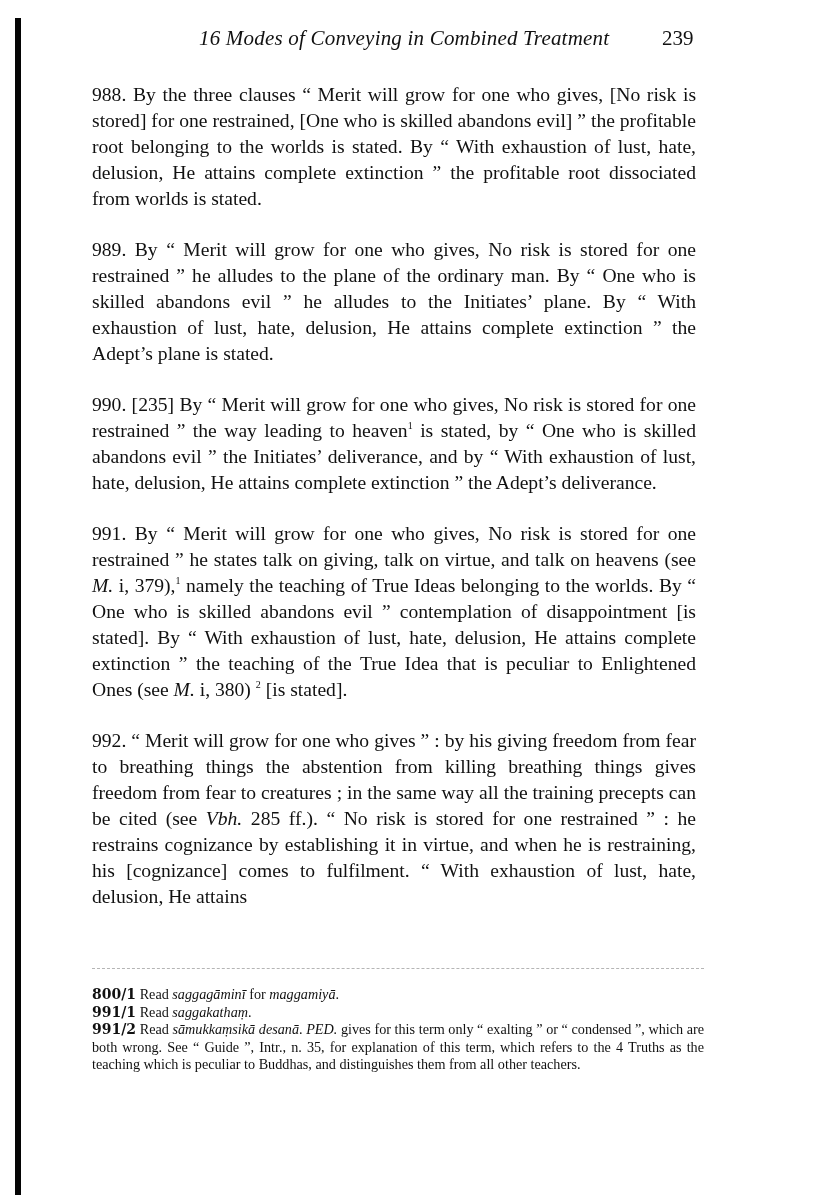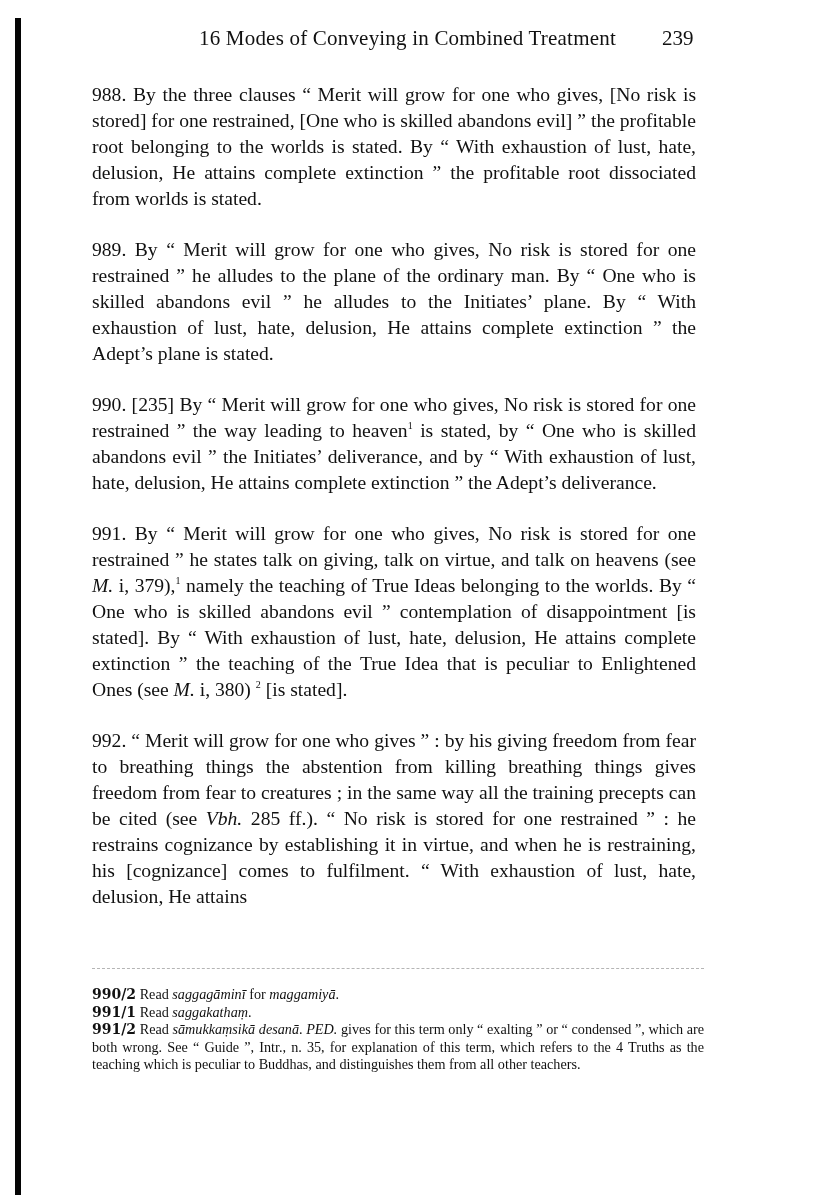--- a/index.html
+++ b/index.html
@@ -1,21 +1,21 @@
 <!DOCTYPE html>
 <html><head>
 <meta charset="utf-8">
 <style>
   html, body { margin: 0; padding: 0; background: #ffffff; }
   body { width: 831px; height: 1195px; position: relative; overflow: hidden;
          font-family: "Liberation Serif", "DejaVu Serif", serif; color: #111; }
   .binding-edge { position: absolute; left: 15px; top: 18px; width: 6px; bottom: 0;
                   background: #050505; }
   .running-head { position: absolute; top: 26px; left: 0; width: 831px; height: 30px; }
-  .running-title { position: absolute; left: 199px; top: 0; 
+  .running-title { position: absolute; left: 199px; top: 0; font-style: italic;
                    font-size: 21px; letter-spacing: 0.2px; }
   .page-number { position: absolute; left: 662px; top: 0; font-size: 21px; }
   .body-text { position: absolute; left: 92px; top: 82px; width: 612px; }
   .para { font-size: 19.6px; line-height: 26px; text-align: justify; margin: 0 8px 25px 0;
           hyphens: none; }
   .para b.bracket { font-weight: normal; }
   .rule { position: absolute; left: 92px; top: 968px; width: 612px; height: 0;
           border-top: 1px dashed #b5b5b5; }
   .footnotes { position: absolute; left: 92px; top: 986px; width: 612px; }
   .fn { font-size: 14.2px; line-height: 17.5px; text-align: justify; margin: 0; }
@@ -43,18 +43,18 @@
 
   <p class="para"><span>991.</span> <span>By “ Merit will grow for one who gives, No risk is stored for one restrained ” he states talk on giving, talk on virtue, and talk on heavens (see </span><i>M.</i><span> i, 379),</span><sup>1</sup><span> namely the teaching of True Ideas belonging to the worlds.  By “ One who is skilled abandons evil ” contemplation of disappointment [is stated].  By “ With exhaustion of lust, hate, delusion, He attains complete extinction ” the teaching of the True Idea that is peculiar to Enlightened Ones (see </span><i>M.</i><span> i, 380) </span><sup>2</sup><span> [is stated].</span></p>
 
   <p class="para"><span>992.</span> <span>“ Merit will grow for one who gives ” :  by his giving freedom from fear to breathing things the abstention from killing breathing things gives freedom from fear to creatures ;  in the same way all the training precepts can be cited (see </span><i>Vbh.</i><span> 285 ff.).  “ No risk is stored for one restrained ” :  he restrains cognizance by establishing it in virtue, and when he is restraining, his [cognizance] comes to fulfilment.  “ With exhaustion of lust, hate, delusion, He attains</span></p>
 
 </div>
 
 <div class="rule"></div>
 
 <div class="footnotes">
-  <p class="fn"><span class="ref">990/2</span> <span>Read </span><i>saggagāminī</i><span> for </span><i>maggamiyā</i><span>.</span></p>
+  <p class="fn"><span class="ref">800/1</span> <span>Read </span><i>saggagāminī</i><span> for </span><i>maggamiyā</i><span>.</span></p>
 
   <p class="fn"><span class="ref">991/1</span> <span>Read </span><i>saggakathaṃ</i><span>.</span></p>
 
   <p class="fn"><span class="ref">991/2</span> <span>Read </span><i>sāmukkaṃsikā desanā</i><span>.  </span><i>PED.</i><span> gives for this term only “ exalting ” or “ condensed ”, which are both wrong.  See “ Guide ”, Intr., n. 35, for explanation of this term, which refers to the 4 Truths as the teaching which is peculiar to Buddhas, and distinguishes them from all other teachers.</span></p>
 </div>
 
 </body></html>

